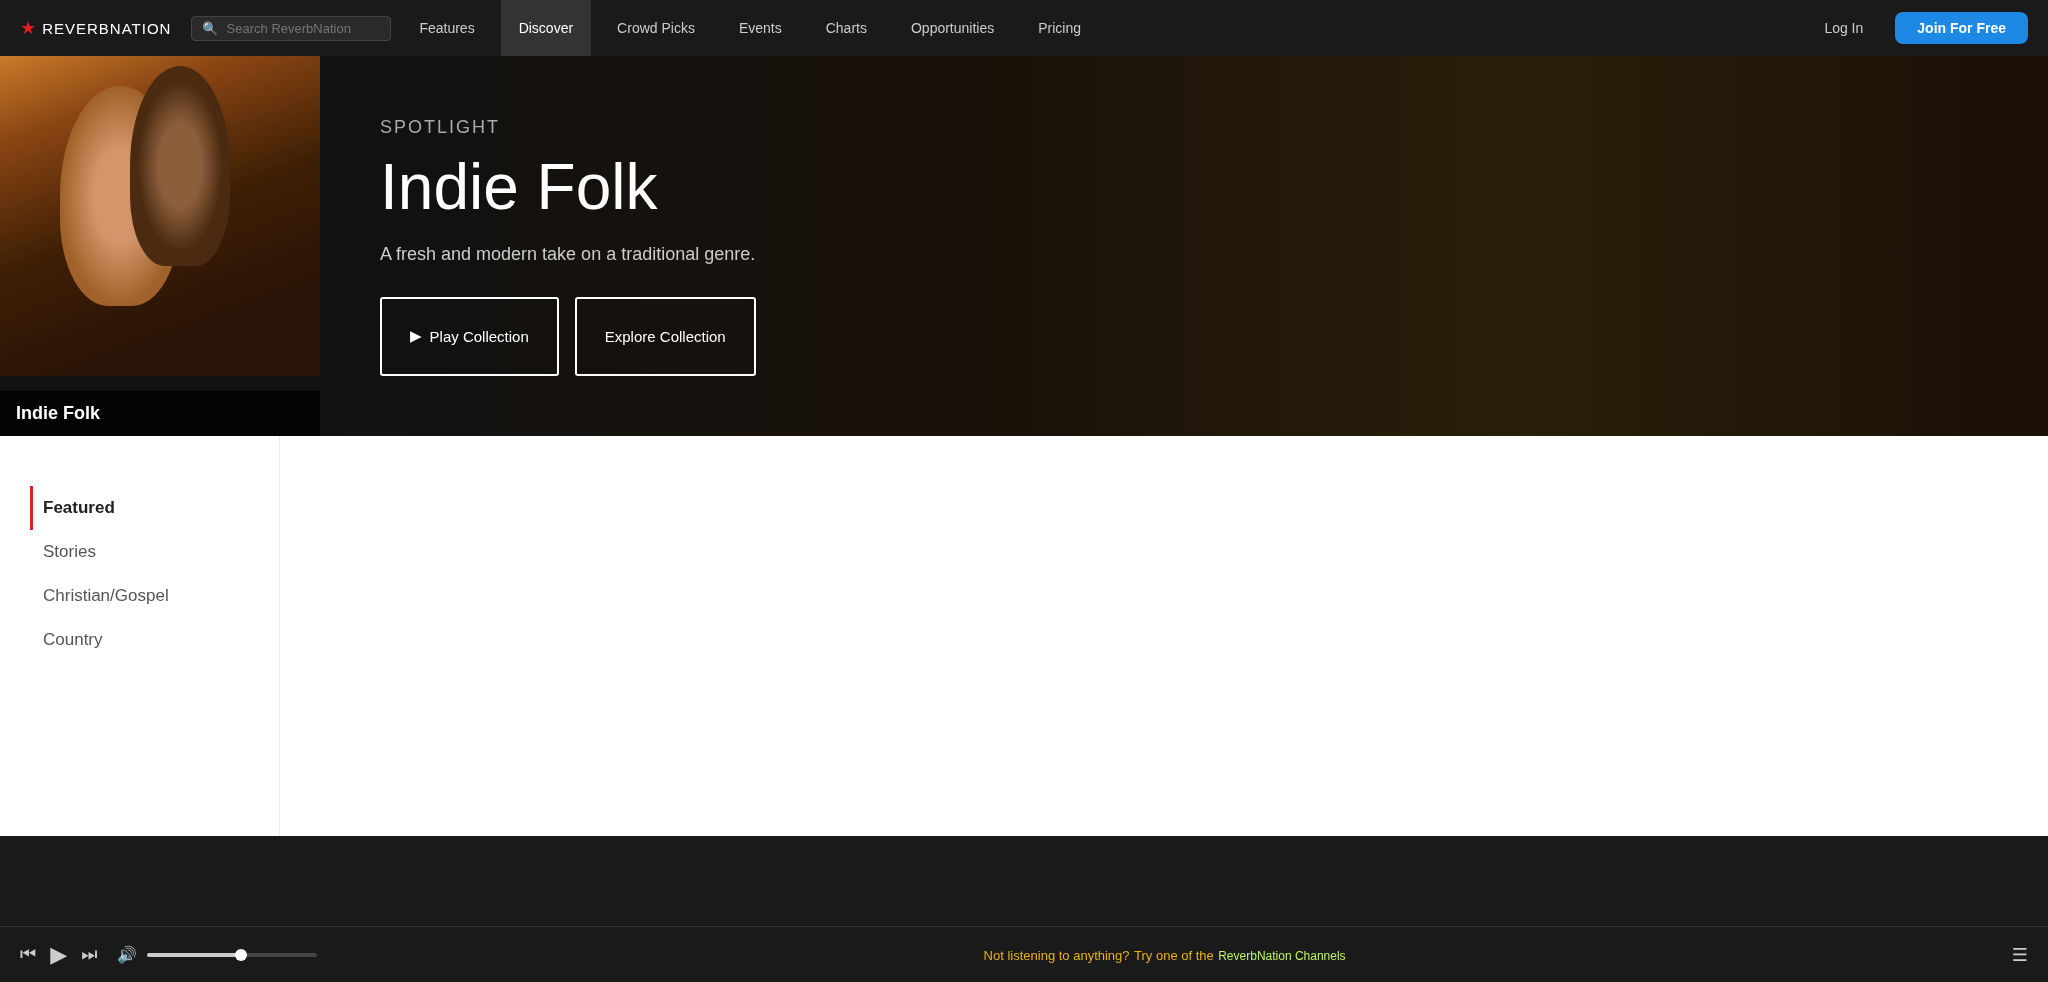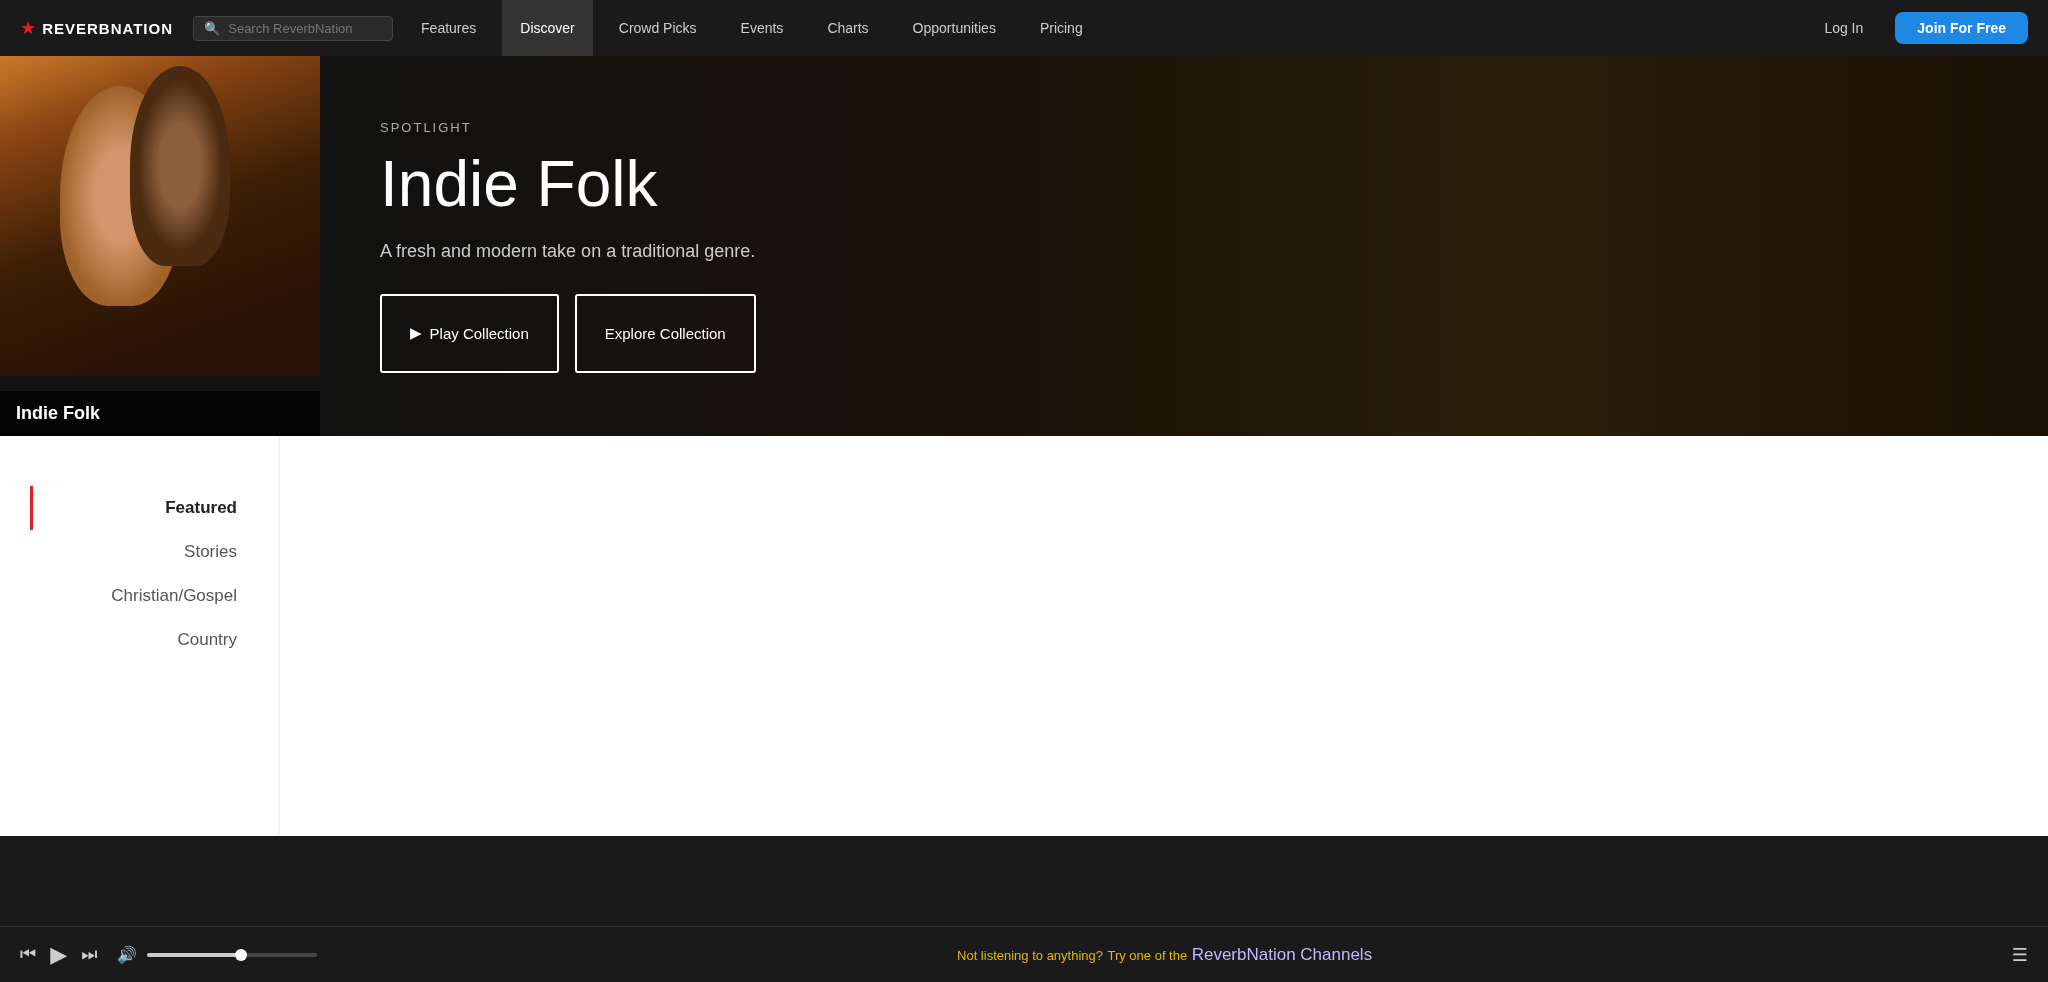--- a/index.html
+++ b/index.html
@@ -7,21 +7,21 @@
 
     
     .navbar {
       display: flex; align-items: center; background: #1a1a1a; height: 56px;
       padding: 0 20px; position: relative; z-index: 100;
     }
     .nav-logo {
       display: flex; align-items: center; gap: 6px; margin-right: 20px; text-decoration: none;
     }
     .nav-logo-star { color: #e02020; font-size: 18px; }
-    .nav-logo-text { color: #fff; font-size: 15px; font-weight: 700; letter-spacing: 1px; text-transform: uppercase; }
+    .nav-logo-text { color: #fff; font-size: 15px; font-weight: 400; letter-spacing: 1px; text-transform: uppercase; }
     .nav-search {
       display: flex; align-items: center; background: #2a2a2a; border: 1px solid #444;
       border-radius: 4px; padding: 4px 10px; width: 200px; gap: 8px;
     }
     .nav-search input {
       background: transparent; border: none; outline: none; color: #aaa;
       font-size: 13px; width: 100%;
     }
     .nav-search-icon { color: #888; font-size: 13px; }
     .nav-links { display: flex; align-items: center; gap: 8px; margin-left: 10px; flex: 1; }
@@ -65,21 +65,21 @@
       border-radius: 50% 50% 35% 35%;
     }
     .hero-label {
       background: rgba(0,0,0,0.75); color: #fff; padding: 12px 16px;
       font-size: 18px; font-weight: 700; position: absolute; bottom: 0; left: 0; right: 0;
     }
     .hero-content {
       flex: 1; padding: 40px 60px; display: flex; flex-direction: column; justify-content: center;
       background: linear-gradient(to right, #111 0%, #1a1209 40%, #2a1f0a 70%, #1a0f05 100%);
     }
-    .hero-spotlight { color: #aaa; font-size: 13px; letter-spacing: 2px; text-transform: uppercase; margin-bottom: 12px; }
+    .hero-spotlight { color: #aaa; font-size: 18px; letter-spacing: 2px; text-transform: uppercase; margin-bottom: 12px; }
     .hero-title { font-size: 64px; font-weight: 300; color: #fff; margin-bottom: 20px; }
     .hero-desc { font-size: 18px; color: #ccc; margin-bottom: 32px; }
     .hero-buttons { display: flex; gap: 16px; }
     .btn-play {
       background: transparent; border: 2px solid #fff; color: #fff;
       padding: 12px 28px; font-size: 15px; cursor: pointer; border-radius: 3px;
       display: flex; align-items: center; gap: 8px;
     }
     .btn-explore {
       background: transparent; border: 2px solid #fff; color: #fff;
@@ -87,21 +87,20 @@
     }
 
     
     .main-content { background: #fff; color: #333; display: flex; min-height: 400px; }
 
     
     .sidebar { width: 280px; flex-shrink: 0; padding: 50px 30px; border-right: 1px solid #eee; }
     .sidebar-item {
       padding: 12px 12px; font-size: 17px; color: #555; cursor: pointer; border-left: 3px solid transparent;
       padding-left: 10px;
-      text-align: right;
     }
     .sidebar-item.active { color: #222; font-weight: 700; border-left: 3px solid #e02020; }
 
     
     .collections-area { flex: 1; padding: 40px 30px; }
     .collections-title { font-size: 26px; font-weight: 700; margin-bottom: 24px; color: #222; }
     .collections-grid { display: flex; gap: 20px; }
     .collection-card {
       flex: 1; height: 220px; border-radius: 4px; overflow: hidden; cursor: pointer;
       position: relative;
@@ -177,21 +176,21 @@
     .progress-bar {
       flex: 1; height: 4px; background: #444; border-radius: 2px; position: relative; cursor: pointer;
     }
     .progress-fill { height: 100%; background: #ccc; border-radius: 2px; width: 55%; }
     .progress-thumb {
       width: 12px; height: 12px; background: #fff; border-radius: 50%;
       position: absolute; top: -4px; left: 55%; transform: translateX(-50%);
     }
     .player-text { flex: 1; text-align: center; }
     .player-text-main { color: #eab308; font-size: 13px; }
-    .player-text-link { color: #c4b5fd; font-size: 17px; text-decoration: none; }
+    .player-text-link { color: #bef264; font-size: 12px; text-decoration: none; }
     .player-menu-btn { background: none; border: none; color: #ccc; cursor: pointer; font-size: 18px; }
   </style>
 </head>
 <body>
 
 <nav class="navbar">
   <a class="nav-logo" href="#">
     <span class="nav-logo-star">★</span>
     <span class="nav-logo-text">REVERBNATION</span>
   </a>

